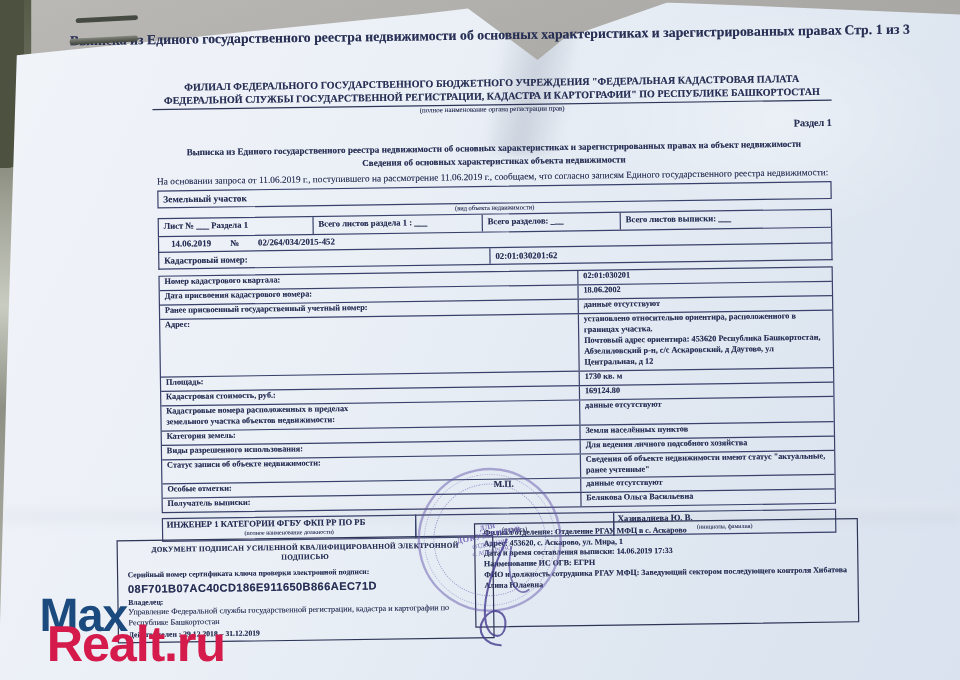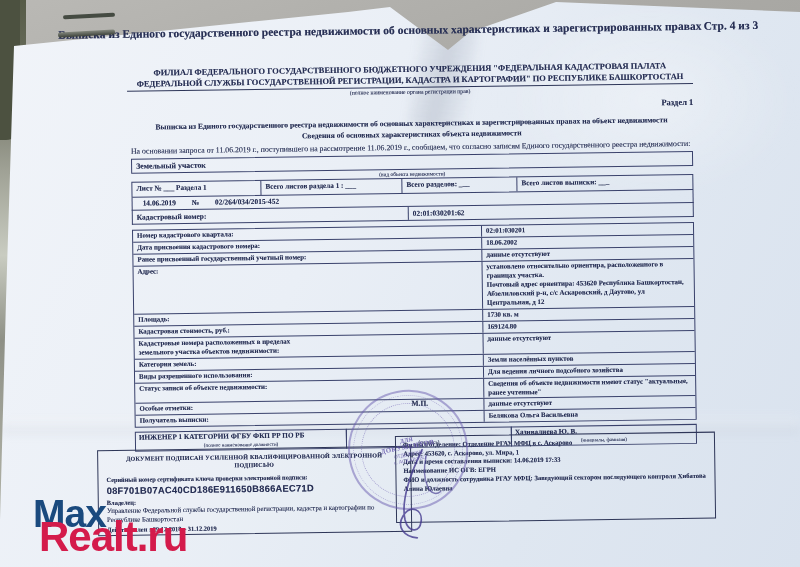--- a/index.html
+++ b/index.html
@@ -104,21 +104,21 @@
     <div class="sheen"></div>
   </div>
 
   <div class="clip1"></div>
   <div class="clip2"></div>
 
   <div class="content">
 
     <div class="hdr">
       <span>Выписка из Единого государственного реестра недвижимости об основных характеристиках и зарегистрированных правах</span>
-      <span>Стр. 4 из 3</span>
+      <span>Стр. 1 из 3</span>
     </div>
 
     <div class="org">
       <span class="org-name">ФИЛИАЛ ФЕДЕРАЛЬНОГО ГОСУДАРСТВЕННОГО БЮДЖЕТНОГО УЧРЕЖДЕНИЯ "ФЕДЕРАЛЬНАЯ КАДАСТРОВАЯ ПАЛАТА ФЕДЕРАЛЬНОЙ СЛУЖБЫ ГОСУДАРСТВЕННОЙ РЕГИСТРАЦИИ, КАДАСТРА И КАРТОГРАФИИ" ПО РЕСПУБЛИКЕ БАШКОРТОСТАН</span>
       <span class="org-cap">(полное наименование органа регистрации прав)</span>
     </div>
 
     <div class="section">Раздел 1</div>
 
     <div class="body">

